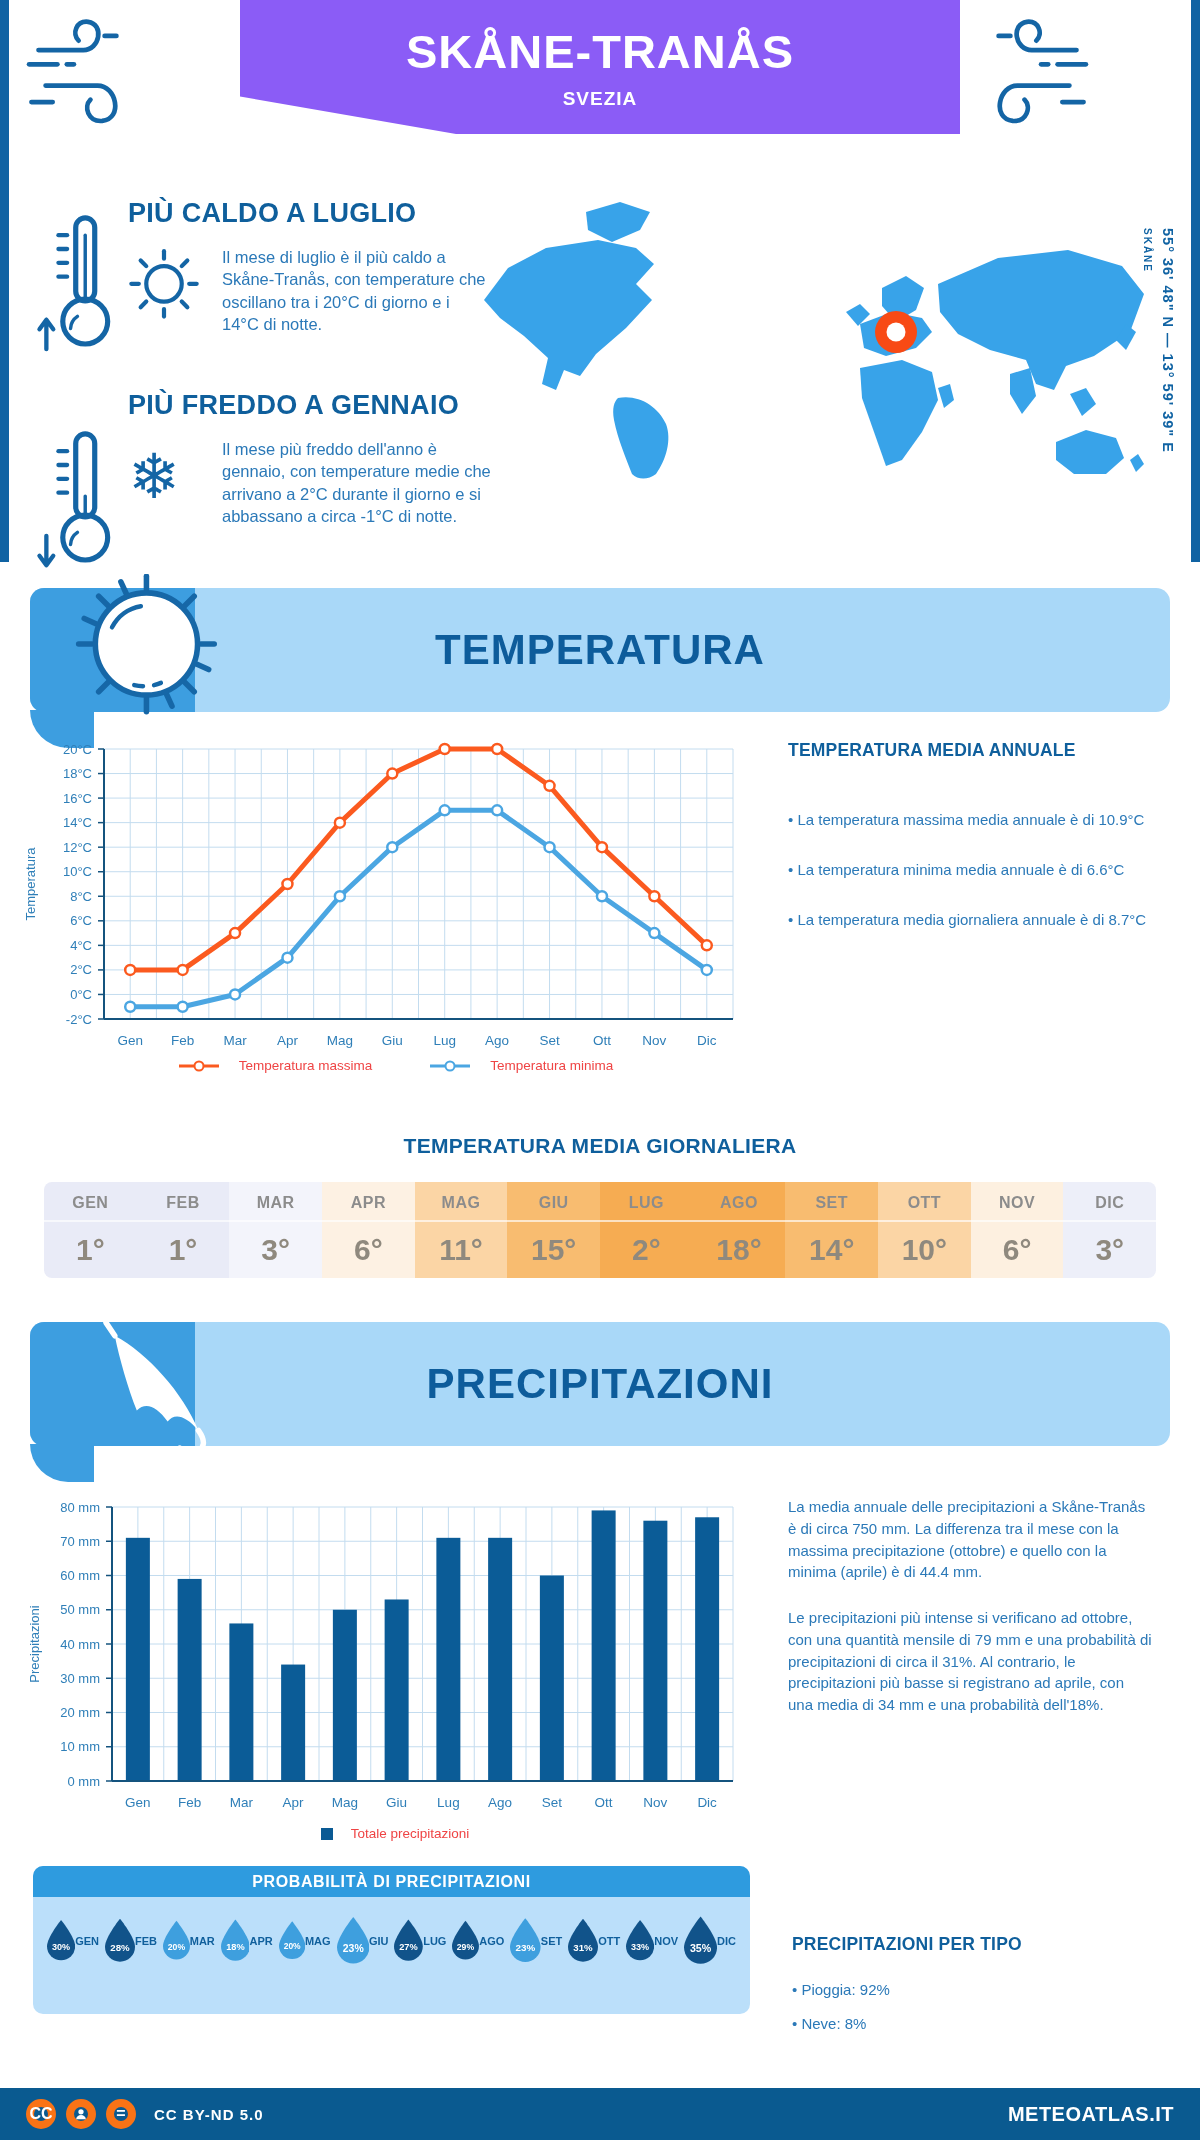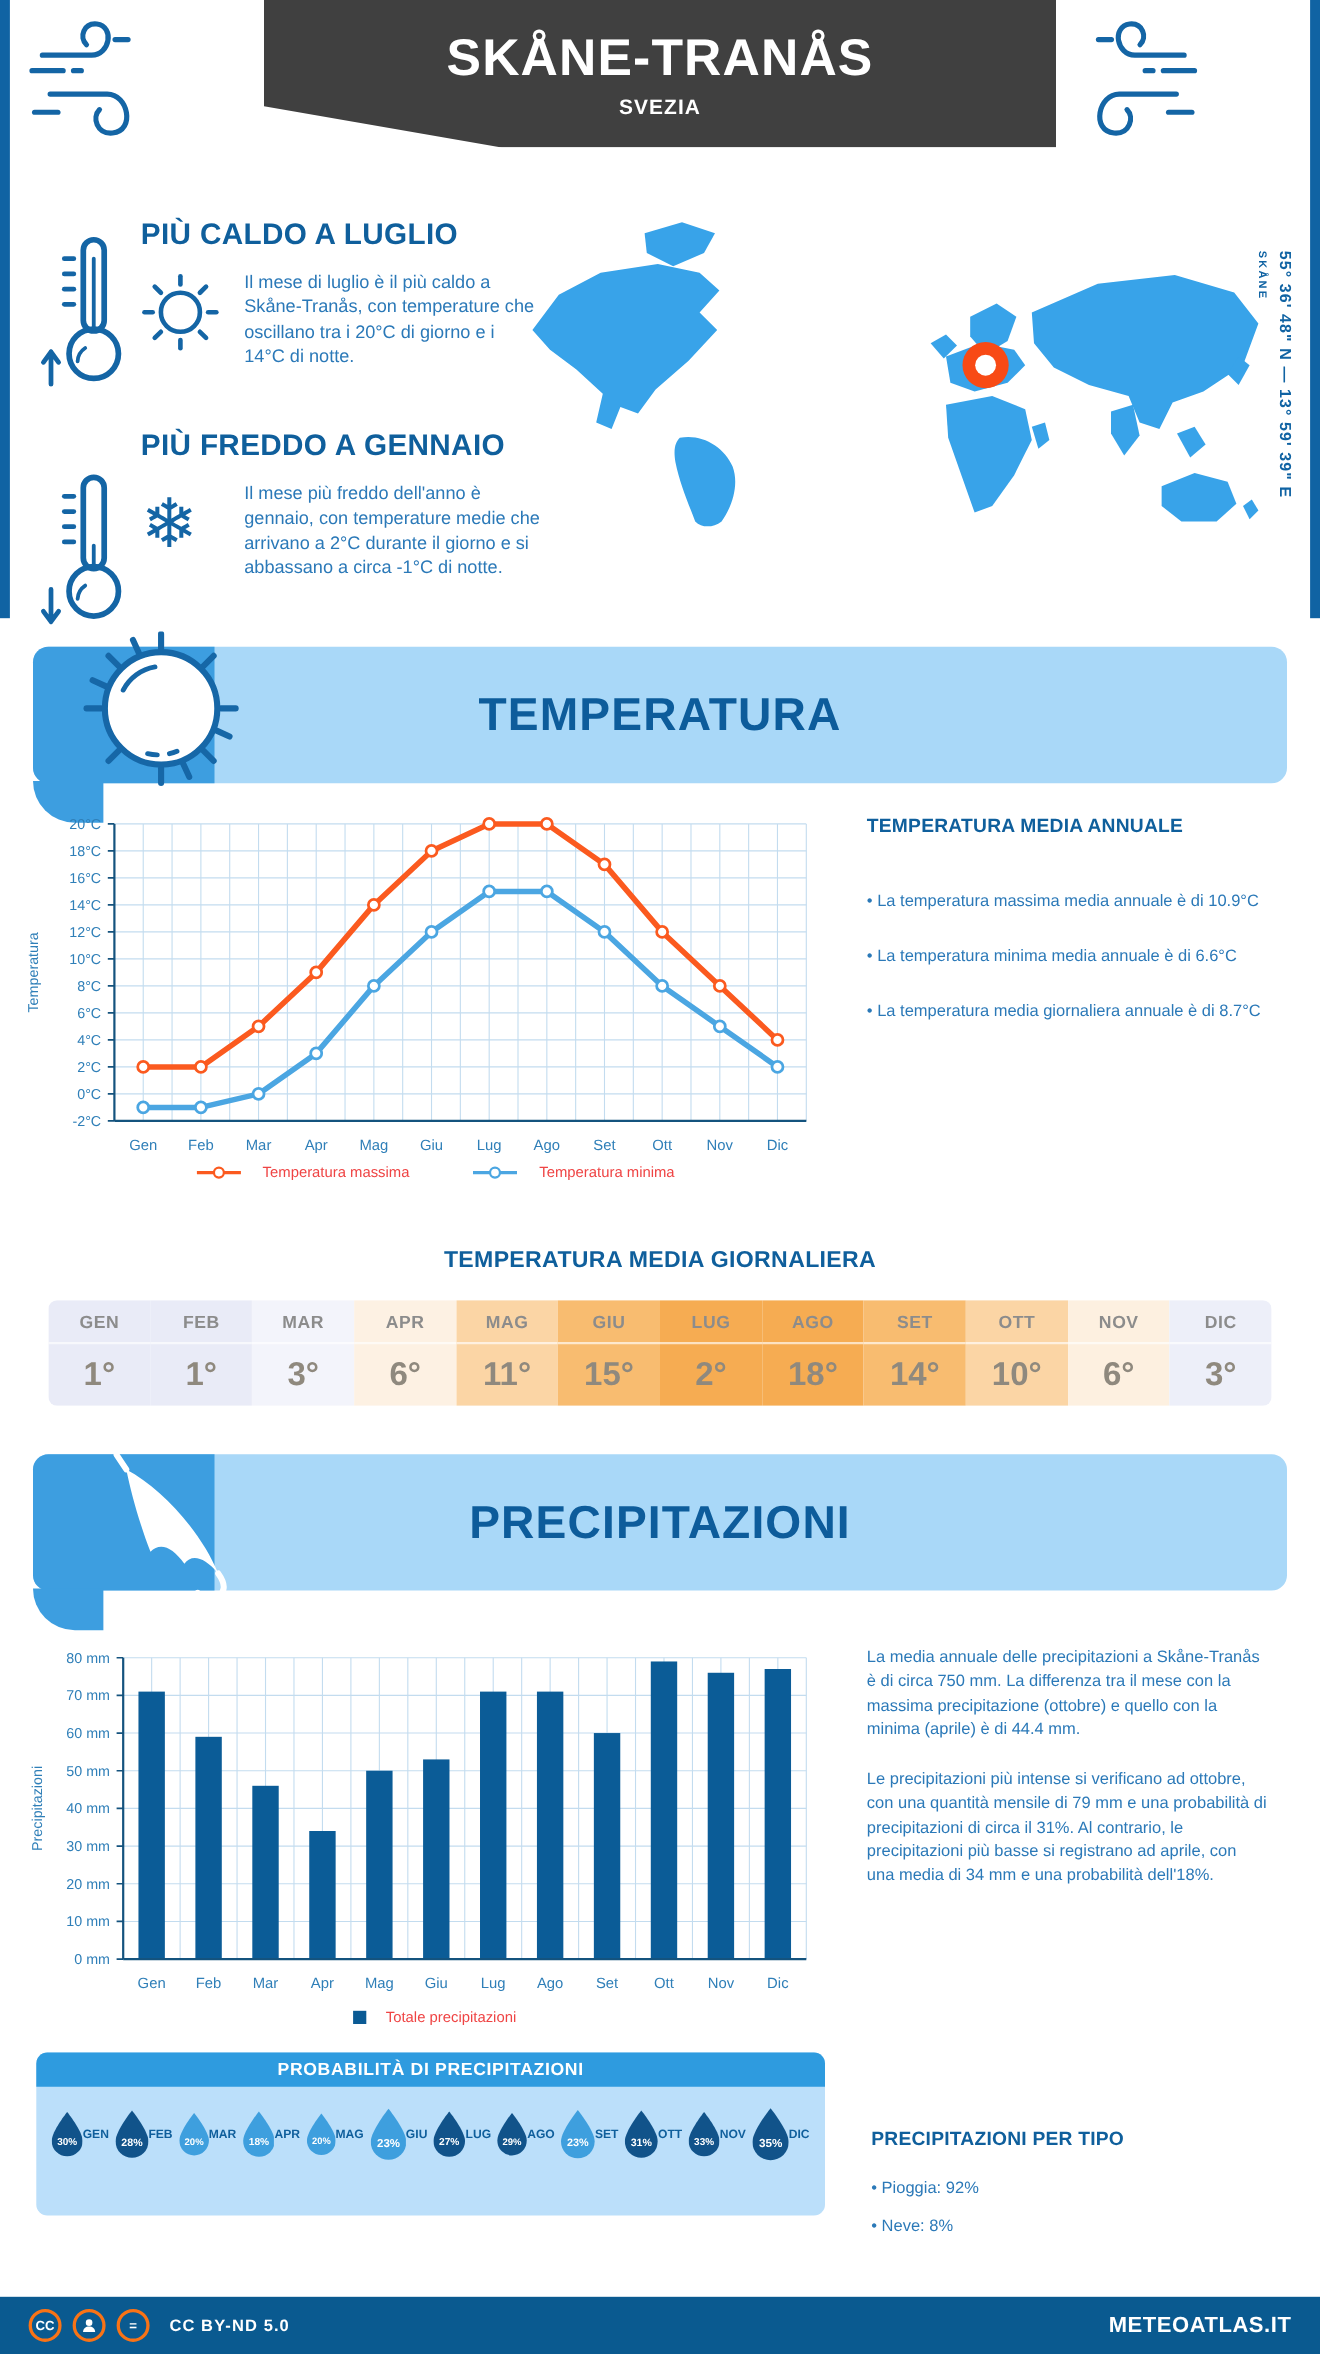--- a/index.html
+++ b/index.html
@@ -6,21 +6,21 @@
   *{box-sizing:border-box;}
   .page{position:relative;width:1200px;height:2140px;background:#fff;overflow:hidden;
         font-family:"Liberation Sans","DejaVu Sans",sans-serif;}
   .abs{position:absolute;}
 
   
   .strip{position:absolute;top:0;width:9px;height:562px;background:#1063A3;}
   .strip.left{left:0;} .strip.right{right:0;}
 
   
-  .banner-hdr{position:absolute;left:240px;top:0;width:720px;height:134px;background:#404040;
+  .banner-hdr{position:absolute;left:240px;top:0;width:720px;height:134px;background:#8b5cf6;
     clip-path:polygon(0 0,100% 0,100% 100%,30% 100%,0 72%);color:#fff;text-align:center;}
   .hdr-title{padding-top:24px;font-size:47px;font-weight:800;letter-spacing:1px;}
   .hdr-sub{margin-top:9px;font-size:19px;font-weight:600;letter-spacing:1px;}
 
   
   .hl-title{position:absolute;font-size:27px;font-weight:800;color:#0F5F9C;letter-spacing:.3px;}
   .hl-text{position:absolute;font-size:16.5px;line-height:1.36;color:#2B79B8;}
   .snow{position:absolute;font-size:62px;color:#1465A5;line-height:1;}
 
   
@@ -64,22 +64,22 @@
   .prob-band{height:31px;background:#2E9BDF;border-radius:10px 10px 0 0;color:#fff;text-align:center;
     line-height:31px;font-size:16px;font-weight:700;letter-spacing:.6px;}
   .drops{display:flex;justify-content:space-between;padding:9px 14px 0;}
   .drop-col{width:52px;display:flex;flex-direction:row;align-items:center;}
   .drop-m{margin-top:2px;font-size:11px;font-weight:700;color:#0F5F9C;}
 
   
   .footer{position:absolute;left:0;top:2088px;width:1200px;height:52px;background:#0A5A90;color:#fff;
     display:flex;align-items:center;justify-content:space-between;padding:0 26px;}
   .f-left{display:flex;align-items:center;gap:10px;}
-  .f-circ{width:30px;height:30px;border:3px solid #f97316;border-radius:50%;display:flex;
-    align-items:center;justify-content:center;font-size:12px;font-weight:700;}
+  .f-circ{width:30px;height:30px;border:8px solid #f97316;border-radius:50%;display:flex;
+    align-items:center;justify-content:center;font-size:16px;font-weight:700;}
   .f-lic{margin-left:8px;font-size:15px;font-weight:700;letter-spacing:1px;}
   .f-site{font-size:20px;font-weight:800;letter-spacing:.5px;}
 </style>
 </head>
 <body>
 
 <div class="page">
 
   <div class="strip left"></div>
   <div class="strip right"></div>

